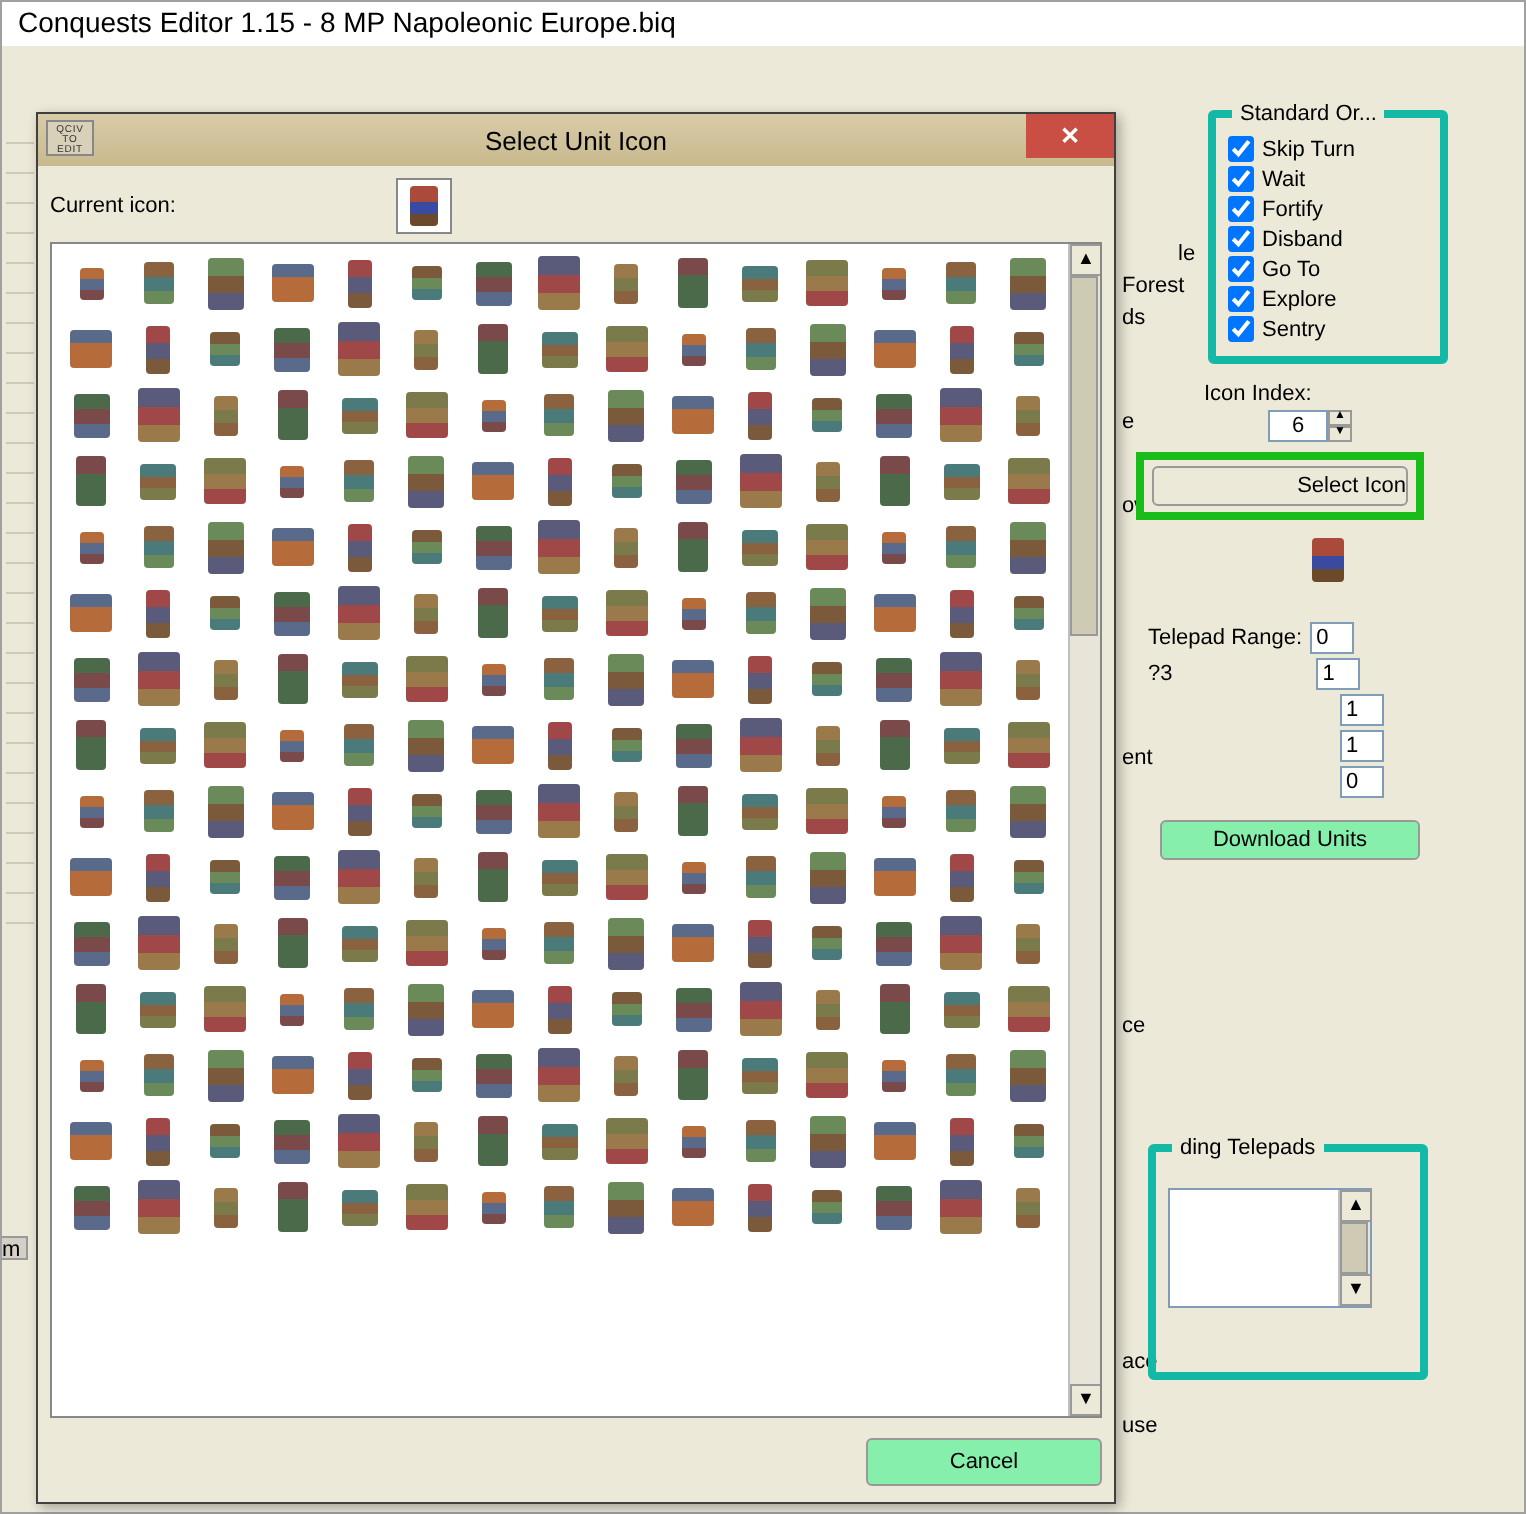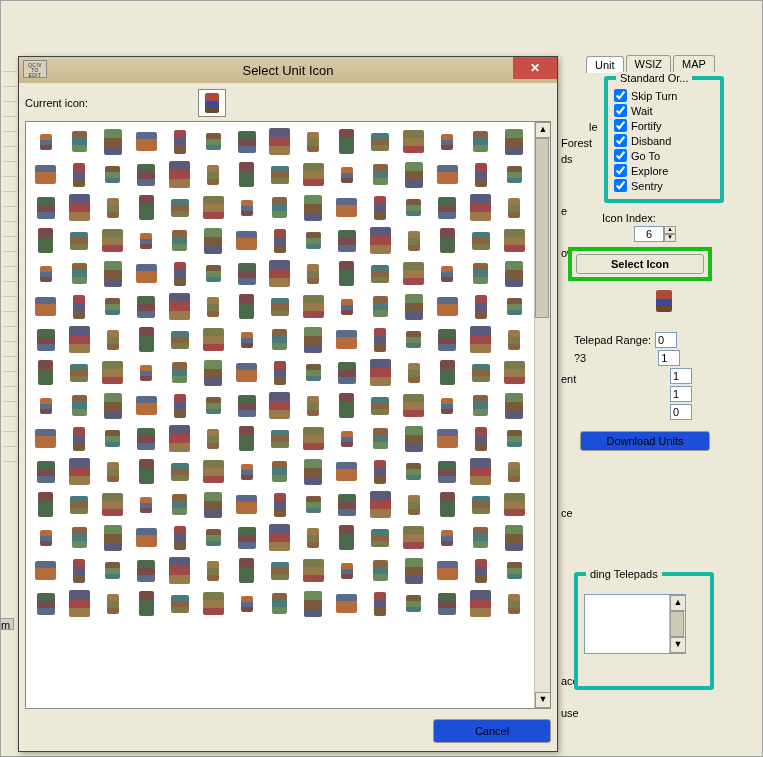--- a/index.html
+++ b/index.html
@@ -116,39 +116,38 @@
     cursor: pointer;
   }
   .num-input {
     width: 22px;
     font-size: 11px;
     padding: 0 2px;
     height: 16px;
     border: 1px solid #7f9db9;
   }
   .btn {
-    background: #1d4ed8;
+    background: #86efac;
     border: 1px solid #999;
     padding: 3px 0;
     font-size: 11px;
     cursor: pointer;
     border-radius: 3px;
     text-align: center;
     width: 130px;
     margin: 2px 0;
   }
   .select-icon-btn {
     border: 4px solid #1abc1a;
     background: #ece9d8;
     padding: 4px 0;
     width: 144px;
-    text-align: center;
+    text-align: right;
     margin: 4px 0 6px -6px;
     cursor: pointer;
-    font-weight: bold;
   }
   .select-icon-inner {
     border: 1px solid #999;
     border-radius: 3px;
     padding: 3px 0;
     background: #ece9d8;
     margin: -1px 4px;
   }
   .preview-slot {
     width: 24px;
@@ -353,20 +352,21 @@
   }
   .hlines div {
     height: 15px;
     border-bottom: 1px solid #cfcab4;
   }
 </style>
 </head>
 <body>
 
 <div class="main-window">
+  <div class="titlebar">Conquests Editor 1.15 - 8 MP Napoleonic Europe.biq</div>
 
   <div class="main-canvas">
 
     <div class="hlines">
       <div></div>
         <div></div>
         <div></div>
         <div></div>
         <div></div>
         <div></div>
@@ -399,25 +399,20 @@
     <div class="peek" style="left:560px; top:180px;">e</div>
     <div class="peek" style="left:560px; top:222px;">ower</div>
     <div class="peek" style="left:560px; top:348px;">ent</div>
     <div class="peek" style="left:560px; top:482px;">ce</div>
     <div class="peek" style="left:560px; top:650px;">ace</div>
     <div class="peek" style="left:560px; top:682px;">use</div>
 
     <div class="bl-row">m</div>
 
     <div class="right-panel">
-      <div class="tabs">
-        <div class="tab active">Unit</div>
-        <div class="tab">WSIZ</div>
-        <div class="tab">MAP</div>
-      </div>
 
       <div class="groupbox" style="margin-left:30px; width:120px;">
         <div class="groupbox-title">Standard Or...</div>
         <div id="std-orders">
             <div class="chk-row">
               <input type="checkbox" checked="" style="">
               <span>Skip Turn</span>
             </div>
             <div class="chk-row">
               <input type="checkbox" checked="" style="">

